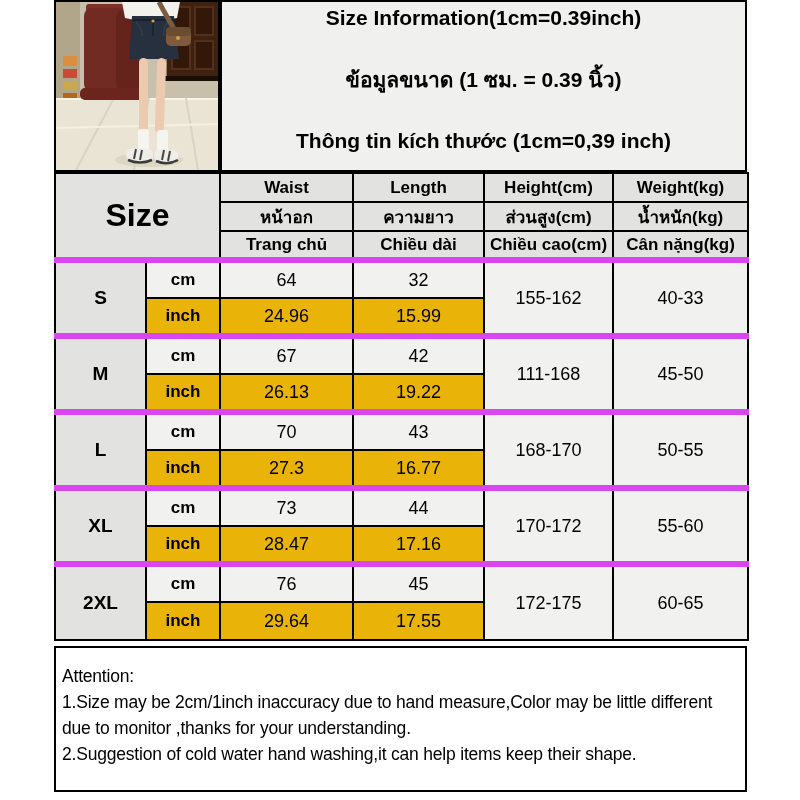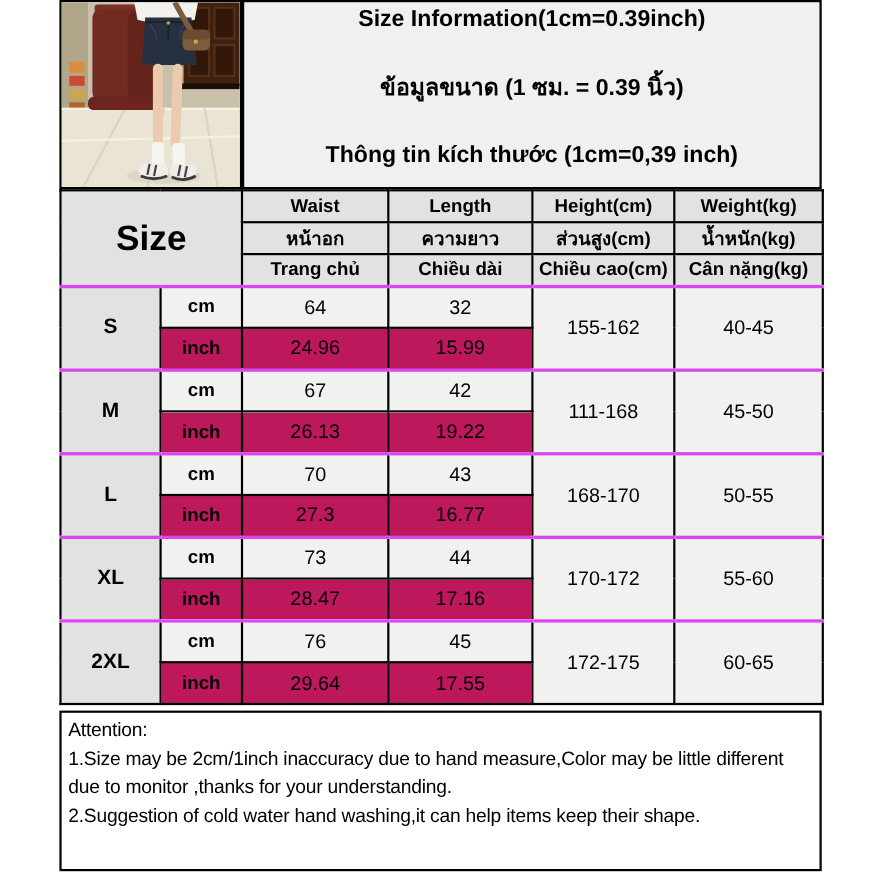--- a/index.html
+++ b/index.html
@@ -41,29 +41,29 @@
     border:2px solid #000; text-align:center; vertical-align:middle;
     padding:0; overflow:hidden; white-space:nowrap;
   }
   .size-table tr.hrow { height:29px; }
   .size-table tr.drow { height:38px; }
   .hdr  { background:#e2e2e0; font-weight:bold; font-size:17px; }
   .size-head { background:#e2e2e0; font-weight:bold; font-size:32px; }
   .size-letter { background:#e2e2e0; font-weight:bold; font-size:19px; }
   .unit { font-weight:bold; font-size:17px; }
   .shade { background:#f1f1ef; }
-  .white { background:#be185d; }
+  .white { background:#eab308; }
   .val { font-size:18px; font-weight:normal; }
-  .grp td { border-top:3px solid #d946ef; }
+  .grp td { border-top:6px solid #d946ef; }
 
   
   .attention-box {
     position:absolute; left:54px; top:646px; width:693px; height:146px;
     border:2px solid #000; background:#fff;
-    padding:2px 6px; font-size:17.5px; line-height:26px; letter-spacing:-0.2px;
+    padding:15px 6px; font-size:17.5px; line-height:26px; letter-spacing:-0.2px;
   }
   .attention-box div { text-align:left; }
 </style>
 </head>
 <body>
 
 <div class="canvas">
 
   <div class="photo-box">
     <svg viewBox="0 0 162 168" aria-hidden="true">
@@ -172,21 +172,21 @@
         <th class="hdr">Chiều cao(cm)</th>
         <th class="hdr">Cân nặng(kg)</th>
       </tr>
 
       <tr class="drow grp">
         <td class="size-letter" rowspan="2">S</td>
         <td class="unit shade">cm</td>
         <td class="val shade">64</td>
         <td class="val shade">32</td>
         <td class="val shade" rowspan="2">155-162</td>
-        <td class="val shade" rowspan="2">40-45</td>
+        <td class="val shade" rowspan="2">40-33</td>
       </tr>
       <tr class="drow">
         <td class="unit white">inch</td>
         <td class="val white">24.96</td>
         <td class="val white">15.99</td>
       </tr>
 
       <tr class="drow grp">
         <td class="size-letter" rowspan="2">M</td>
         <td class="unit shade">cm</td>

